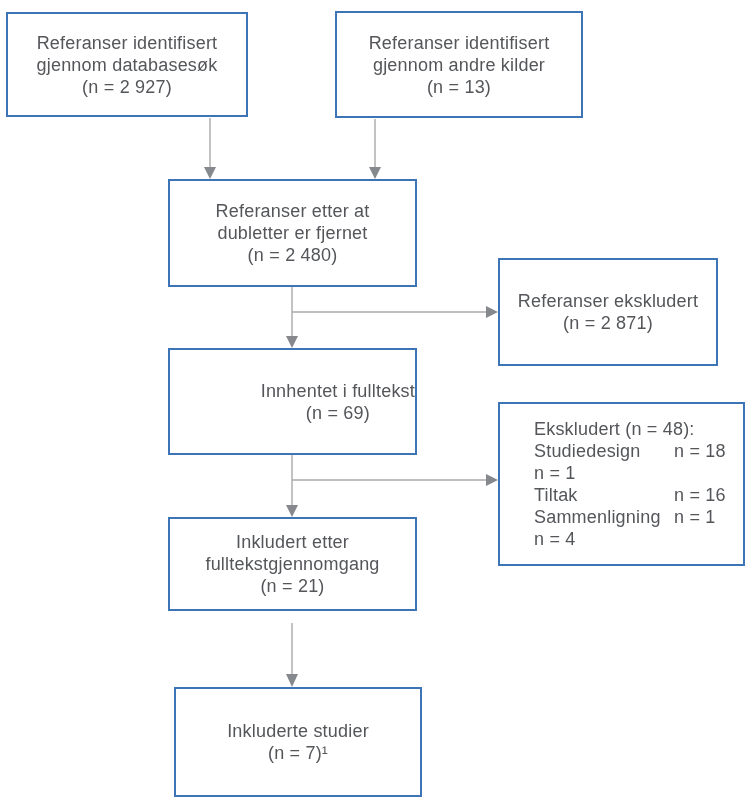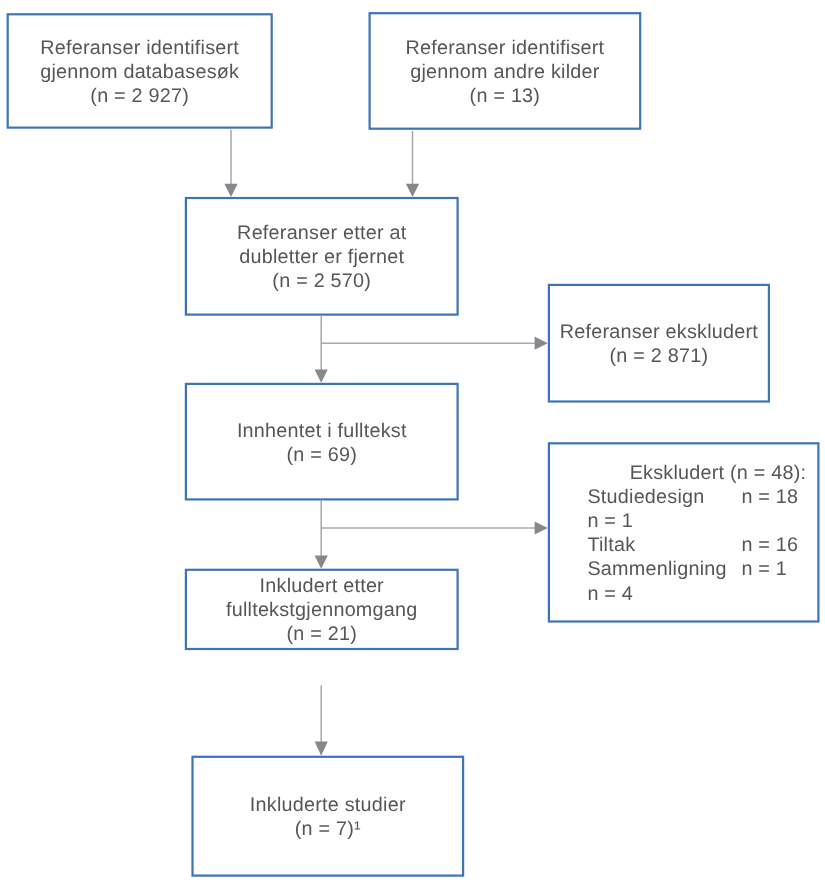--- a/index.html
+++ b/index.html
@@ -42,26 +42,26 @@
     font-size: 18px;
     line-height: 22px;
     letter-spacing: 0.2px;
   }
   .box .box-text { white-space: pre-line; }
 
   
   .box-identified-databases { left: 6px;   top: 12px;  width: 242px; height: 105px; }
   .box-identified-other     { left: 335px; top: 11px;  width: 248px; height: 107px; }
   .box-after-duplicates     { left: 168px; top: 179px; width: 249px; height: 108px; }
-  .box-excluded-refs        { left: 498px; top: 258px; width: 202px; height: 108px; }
-  .box-fulltext             { left: 168px; top: 348px; width: 249px; height: 107px; }
+  .box-excluded-refs        { left: 498px; top: 258px; width: 220px; height: 108px; }
+  .box-fulltext             { left: 168px; top: 348px; width: 249px; height: 107px; justify-content: flex-end; }
   .box-excluded-reasons     { left: 498px; top: 402px; width: 247px; height: 164px;
-                              flex-direction: column; align-items: flex-end;
+                              flex-direction: column; align-items: flex-start;
                               text-align: left; padding: 10px 10px 10px 34px; }
-  .box-included-fulltext    { left: 168px; top: 517px; width: 249px; height: 74px; }
+  .box-included-fulltext    { left: 168px; top: 517px; width: 249px; height: 94px; }
   .box-included-studies     { left: 174px; top: 687px; width: 248px; height: 110px; }
 
   .reasons-heading { line-height: 22px; }
   .reasons-row { display: grid; grid-template-columns: 140px auto; line-height: 22px; width: 100%; }
 </style>
 </head>
 <body>
 
 <div class="canvas">
 
@@ -97,21 +97,21 @@
 
   <div class="box box-identified-other">
     <span class="box-text">Referanser identifisert
 gjennom andre kilder
 (n = 13)</span>
   </div>
 
   <div class="box box-after-duplicates">
     <span class="box-text">Referanser etter at
 dubletter er fjernet
-(n = 2 570)</span>
+(n = 2 480)</span>
   </div>
 
   <div class="box box-excluded-refs">
     <span class="box-text">Referanser ekskludert
 (n = 2 871)</span>
   </div>
 
   <div class="box box-fulltext">
     <span class="box-text">Innhentet i fulltekst
 (n = 69)</span>

